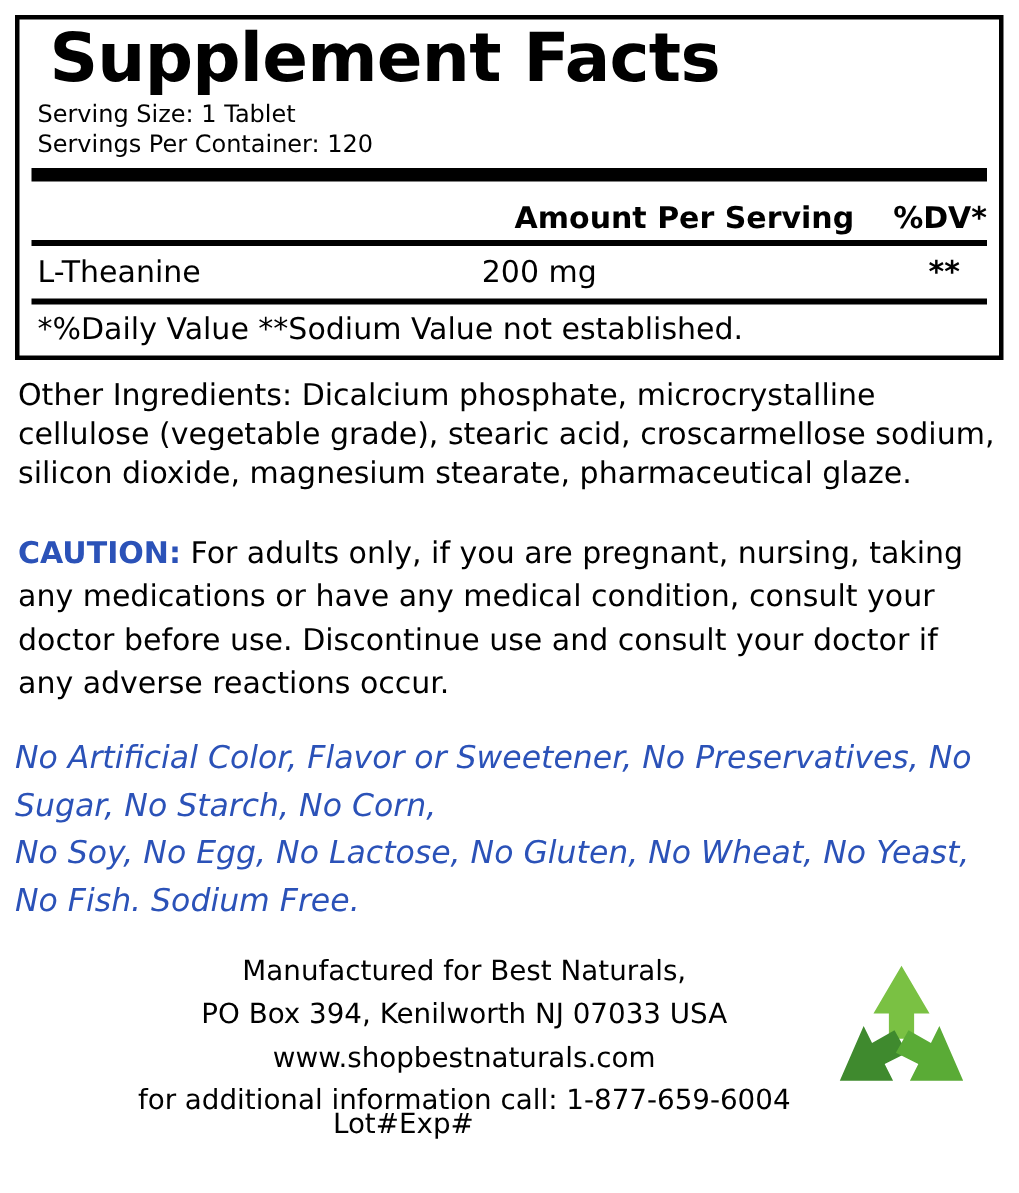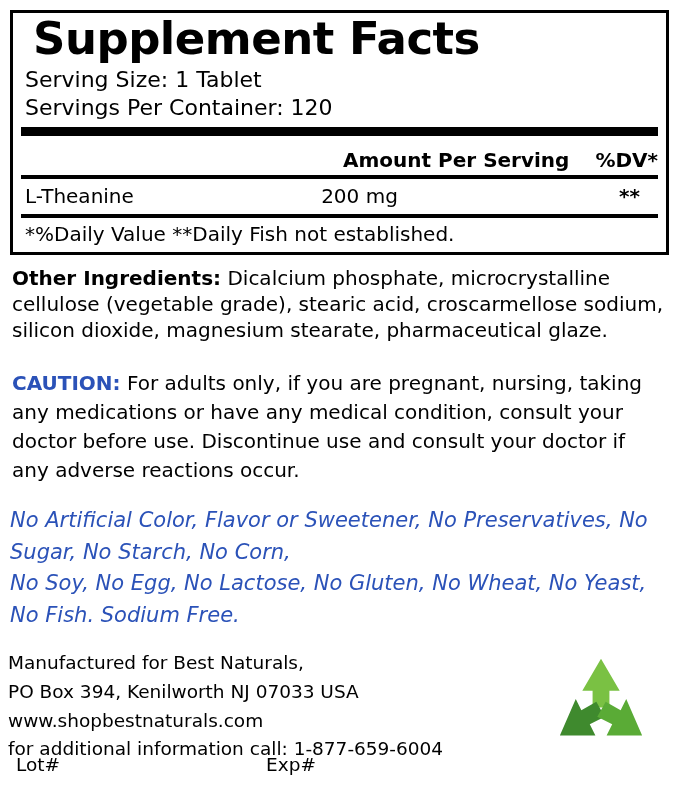--- a/index.html
+++ b/index.html
@@ -31,21 +31,21 @@
   }
   .sf-title {
     font-size: 45px;
     font-weight: bold;
     letter-spacing: -0.5px;
     line-height: 1.05;
     margin: 2px 0 4px 12px;
     font-family: "DejaVu Sans", sans-serif;
   }
   .sf-serving {
-    font-size: 22px;
+    font-size: 16px;
     line-height: 1.25;
     margin-left: 4px;
   }
   .rule-thick {
     border-top: 9px solid #000;
     margin: 6px 0 0 0;
   }
   .rule-med {
     border-top: 4px solid #000;
     margin: 0;
@@ -86,21 +86,21 @@
     font-size: 20px;
     padding: 4px 0 2px 4px;
   }
 
   
   .other-ing {
     font-size: 20px;
     line-height: 1.3;
     margin: 10px 4px 0 4px;
   }
-  .other-ing b { font-weight: bold; }
+  .other-ing b { font-weight: normal; }
 
   
   .caution {
     font-size: 20px;
     line-height: 1.45;
     margin: 26px 4px 0 4px;
     font-family: "DejaVu Sans", sans-serif;
   }
   .caution .c-head {
     color: #2b52b8;
@@ -117,40 +117,41 @@
     font-family: "DejaVu Sans", sans-serif;
   }
 
   
   .footer {
     margin-top: 18px;
     position: relative;
     height: 120px;
   }
   .footer-lines {
+    text-align: center;
     font-size: 18.5px;
     line-height: 1.55;
     padding-right: 60px;
   }
   .recycle {
     position: absolute;
     right: 22px;
     top: 8px;
     width: 96px;
     height: 86px;
   }
   .lot-row {
     position: absolute;
     bottom: -6px;
     left: 8px;
     right: 8px;
     display: flex;
     font-size: 18.5px;
   }
-  .lot-row .lot { width: 250px; }
+  .lot-row .lot { width: 250px; text-align: right; }
   .lot-row .exp { }
 </style>
 </head>
 <body>
 
 <div class="label">
 
   <div class="sf-panel">
     <div class="sf-title">Supplement Facts</div>
     <div class="sf-serving">Serving Size: 1 Tablet</div>
@@ -166,21 +167,21 @@
     <div class="rule-med"></div>
 
     <div class="nutrient-row">
       <span class="n-name">L-Theanine</span>
       <span class="n-amount">200 mg</span>
       <span class="n-dv">**</span>
     </div>
 
     <div class="rule-med"></div>
 
-    <div class="dv-note">*%Daily Value **Daily Fish not established.</div>
+    <div class="dv-note">*%Daily Value **Sodium Value not established.</div>
   </div>
 
   <div class="other-ing">
     <b>Other Ingredients:</b><span> Dicalcium phosphate, microcrystalline cellulose (vegetable grade), stearic acid, croscarmellose sodium, silicon dioxide, magnesium stearate, pharmaceutical glaze.</span>
   </div>
 
   <div class="caution">
     <span class="c-head">CAUTION:</span><span> For adults only, if you are pregnant, nursing, taking any medications or have any medical condition, consult your doctor before use. Discontinue use and consult your doctor if any adverse reactions occur.</span>
   </div>
 

